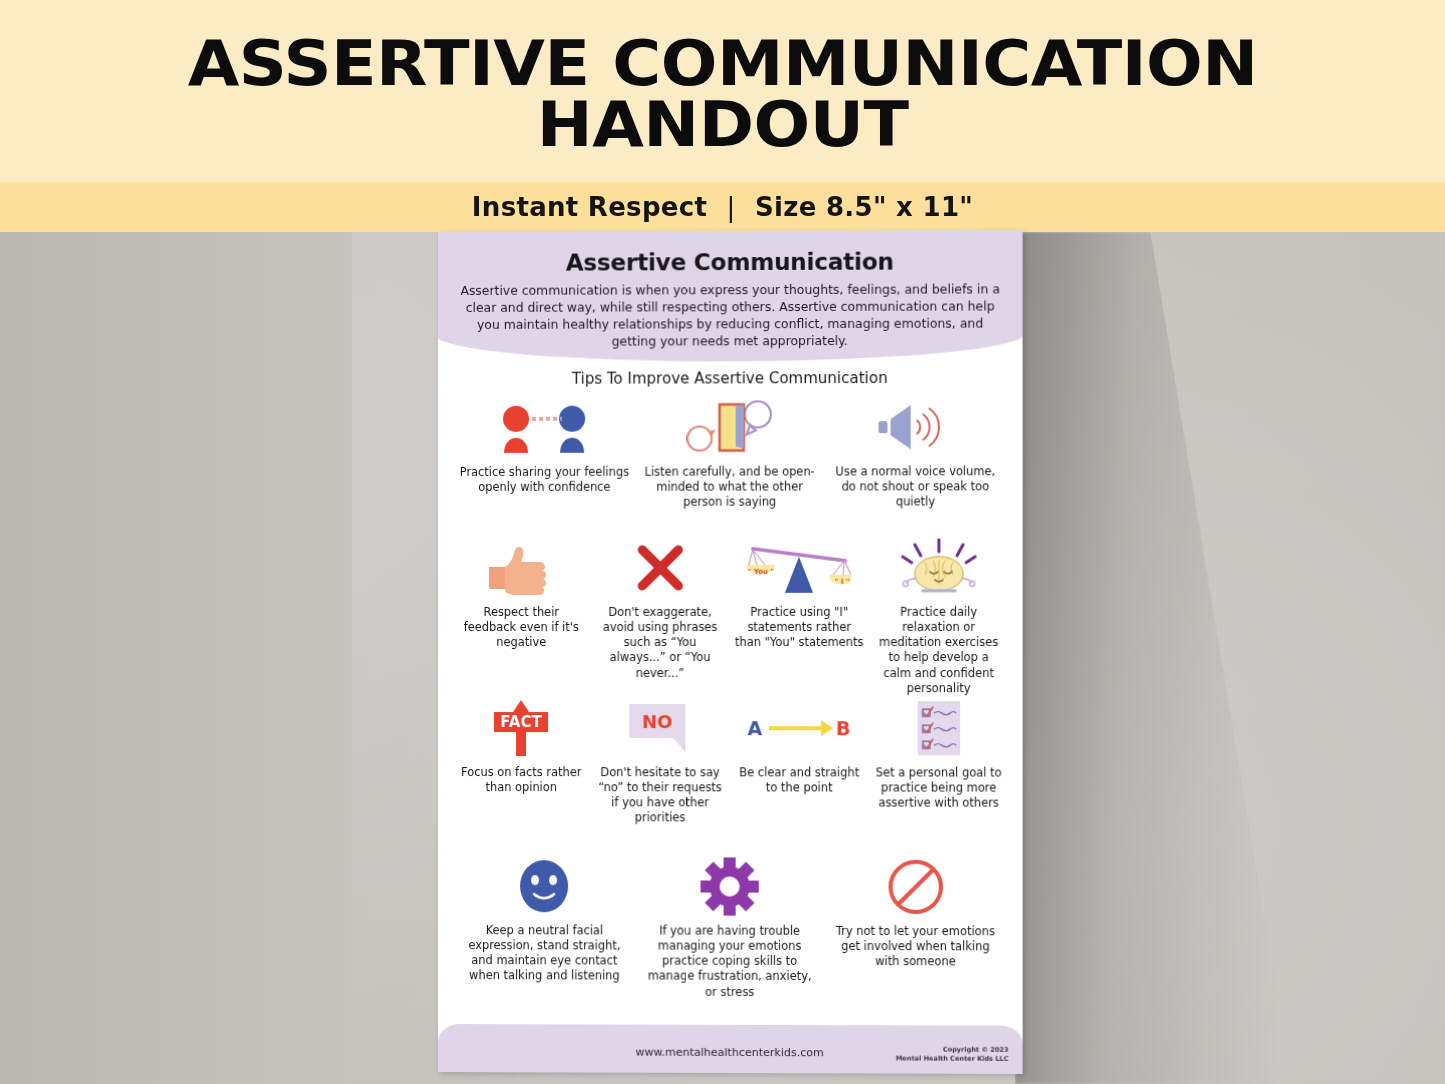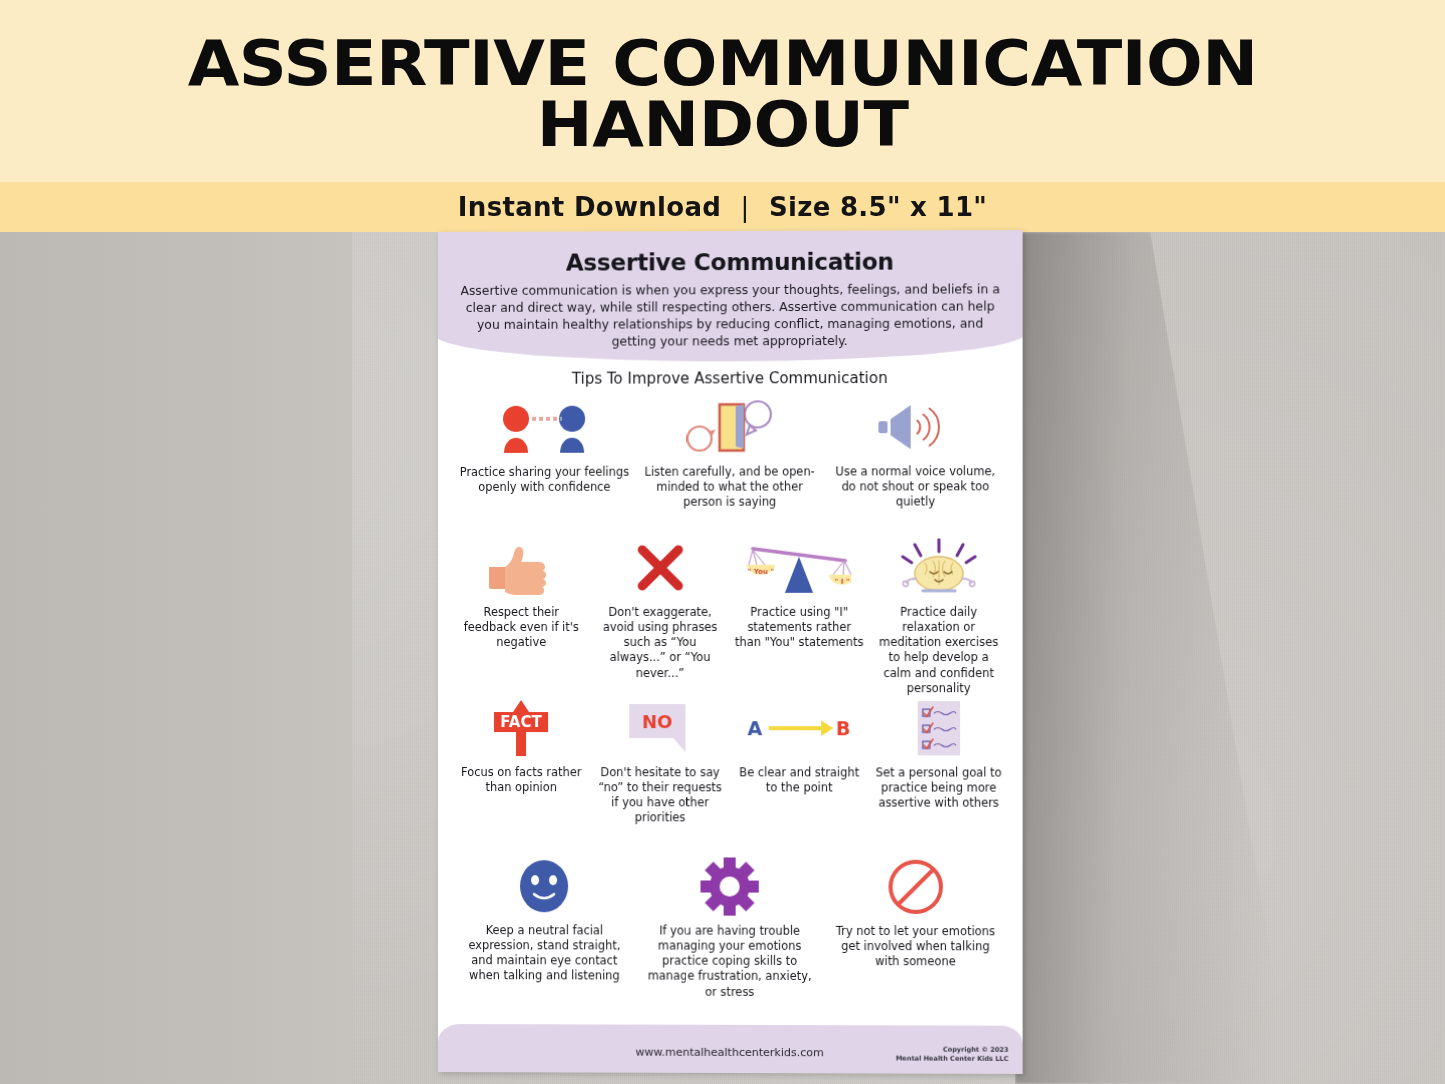--- a/index.html
+++ b/index.html
@@ -144,21 +144,21 @@
 
   <div class="banner">
     <div class="banner-title">
       <div>ASSERTIVE COMMUNICATION</div>
       <div>HANDOUT</div>
     </div>
   </div>
 
   <div class="subbanner">
     <div class="subbanner-text">
-      <span>Instant Download</span>
+      <span>Instant Respect</span>
       <span class="sep">|</span>
       <span>Size 8.5" x 11"</span>
     </div>
   </div>
 
   <div class="poster">
 
     <div class="poster-head"></div>
     <div class="poster-head-wave"></div>
 

